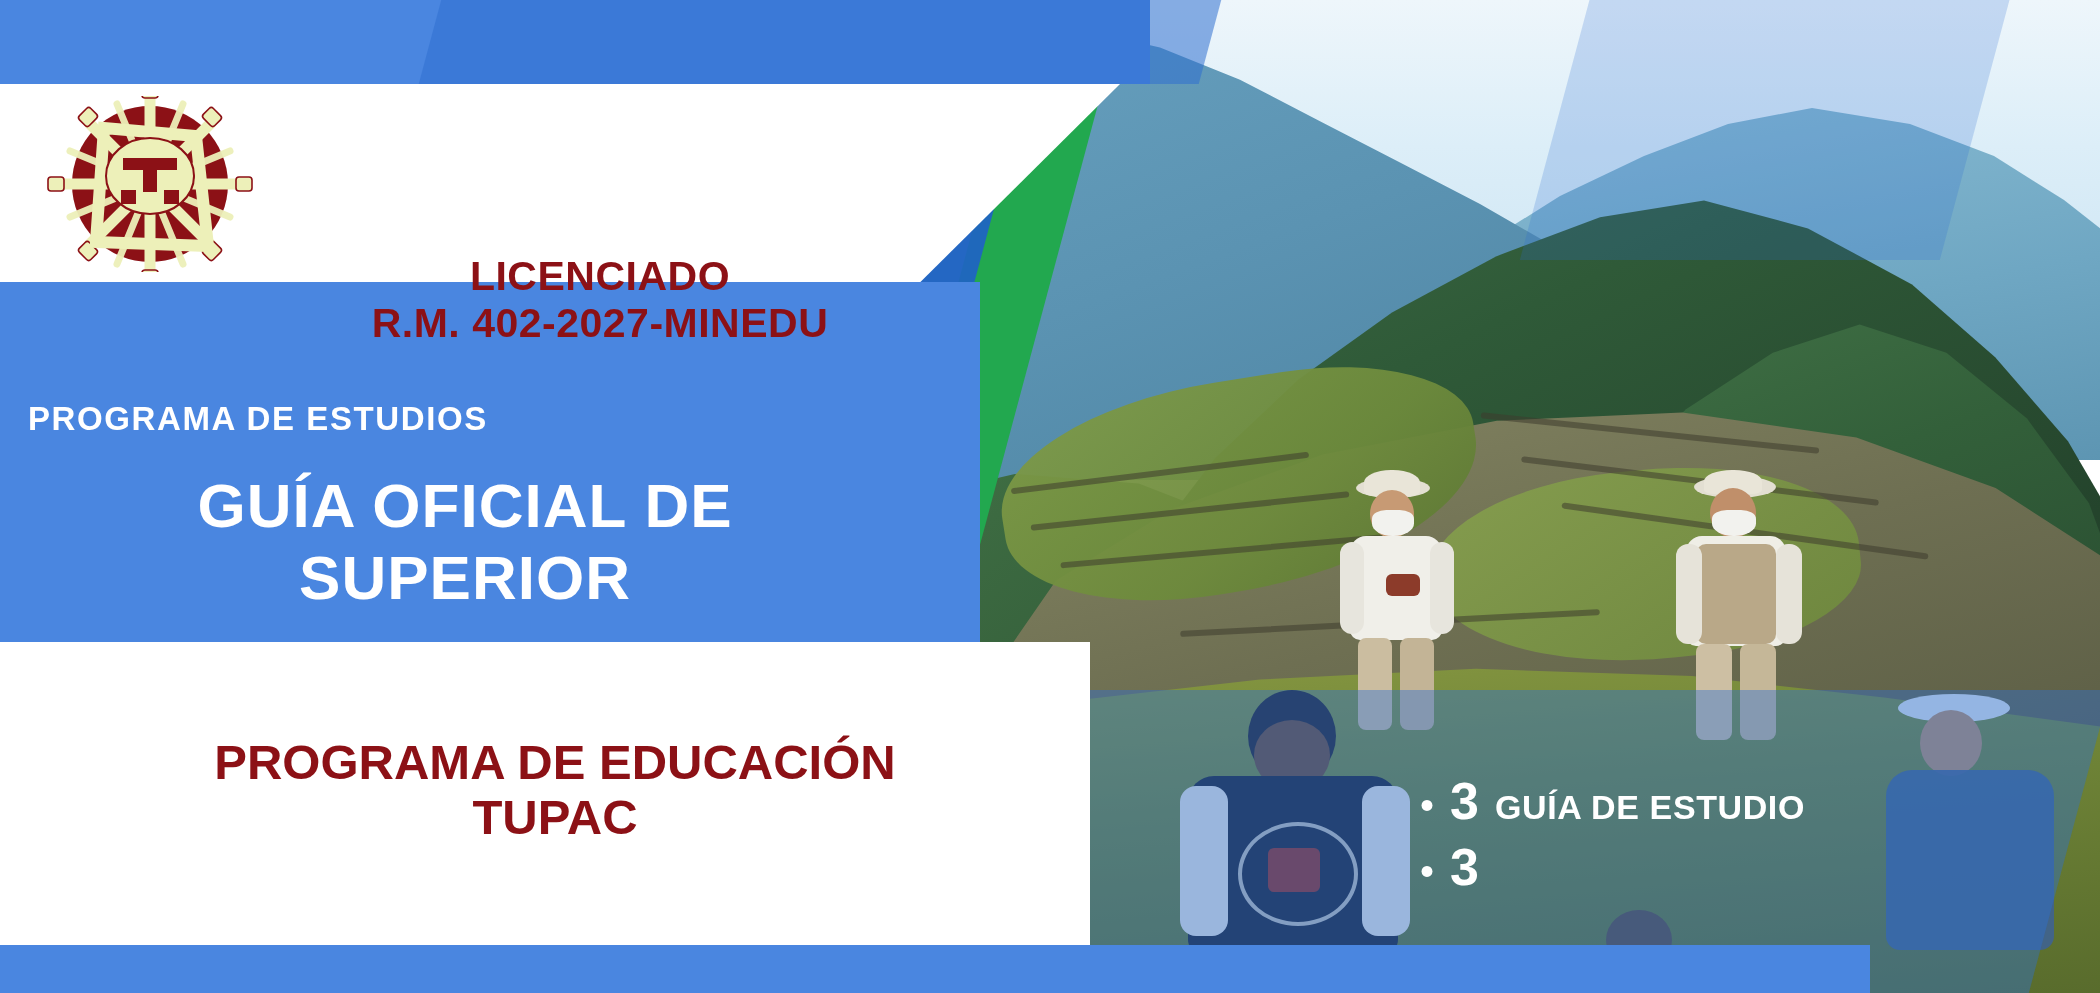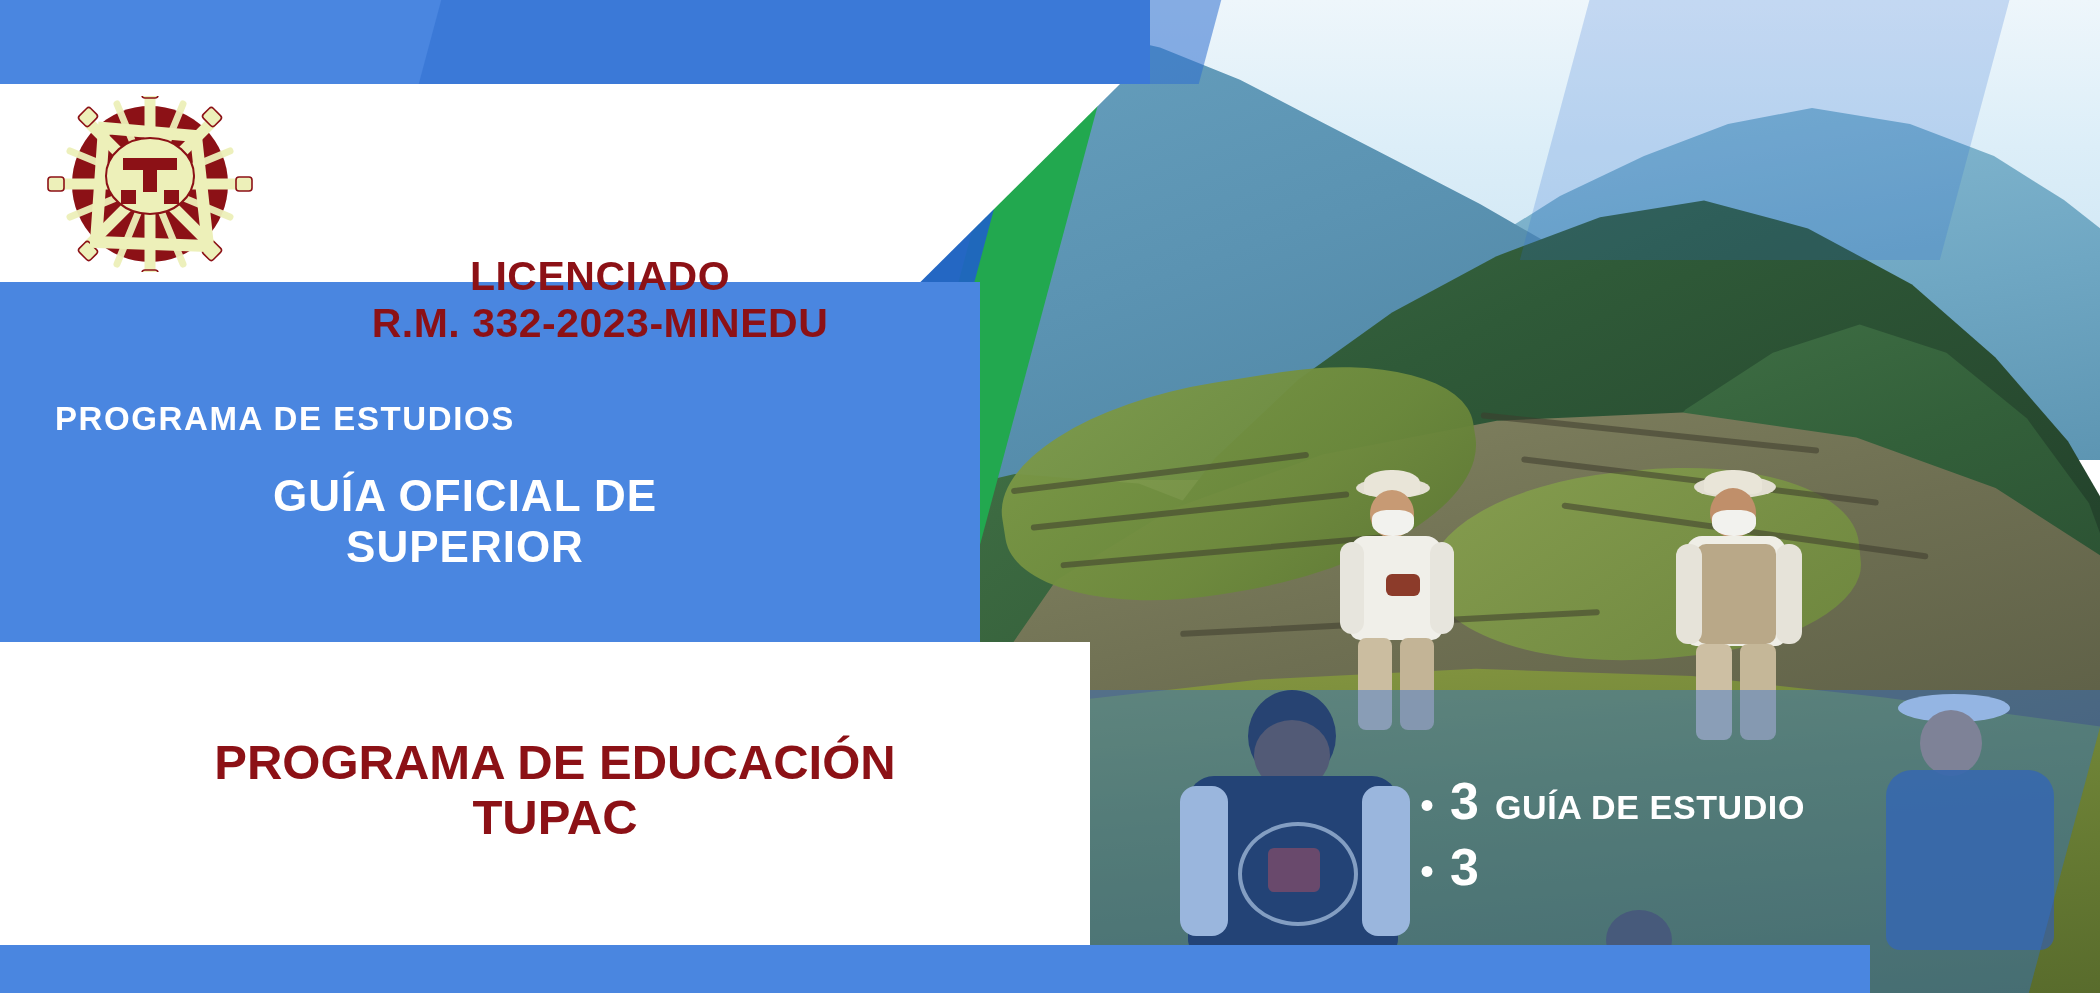--- a/index.html
+++ b/index.html
@@ -101,24 +101,24 @@
 
   
   .emblem{position:absolute;left:14px;top:96px;width:272px;height:176px;}
   .emblem svg{display:block;width:272px;height:176px;}
 
   
   .lic-wrap{position:absolute;left:290px;top:255px;width:620px;text-align:center;}
   .lic1{font-size:41px;font-weight:bold;color:#8c1116;letter-spacing:.5px;line-height:1.06;}
   .lic2{font-size:41px;font-weight:bold;color:#8c1116;letter-spacing:.5px;line-height:1.06;margin-top:4px;}
 
-  .prog{position:absolute;left:55px;top:400px;font-size:33px;font-weight:bold;color:#ffffff;
+  .prog{position:absolute;left:28px;top:400px;font-size:33px;font-weight:bold;color:#ffffff;
         letter-spacing:1.6px;text-align:center;}
   .title{position:absolute;left:0;top:470px;width:930px;text-align:center;
-         font-size:44px;font-weight:bold;color:#ffffff;letter-spacing:1px;line-height:1.16;}
+         font-size:62px;font-weight:bold;color:#ffffff;letter-spacing:1px;line-height:1.16;}
 
   .inst{position:absolute;left:30px;top:735px;width:1050px;text-align:center;
         font-size:49px;font-weight:bold;color:#8c1116;line-height:1.12;}
 
   .bullets{position:absolute;left:1420px;top:775px;width:660px;color:#ffffff;}
   .brow{display:flex;align-items:baseline;gap:16px;margin-bottom:14px;}
   .bdot{font-size:40px;line-height:1;}
   .bnum{font-size:52px;font-weight:bold;line-height:1;}
   .btxt{font-size:34px;font-weight:bold;letter-spacing:.6px;line-height:1;}
 </style>
@@ -267,21 +267,21 @@
           <rect x="-7" y="-26" width="14" height="34"></rect>
           <rect x="-29" y="6" width="15" height="14"></rect>
           <rect x="14" y="6" width="15" height="14"></rect>
         </g>
       </g>
     </svg>
   </div>
 
   <div class="lic-wrap">
     <div class="lic1">LICENCIADO</div>
-    <div class="lic2">R.M. 332-2023-MINEDU</div>
+    <div class="lic2">R.M. 402-2027-MINEDU</div>
   </div>
 
   <div class="prog">PROGRAMA DE ESTUDIOS</div>
 
   <div class="title">
     <div>GUÍA OFICIAL DE</div>
     <div>SUPERIOR</div>
   </div>
 
   <div class="inst">

